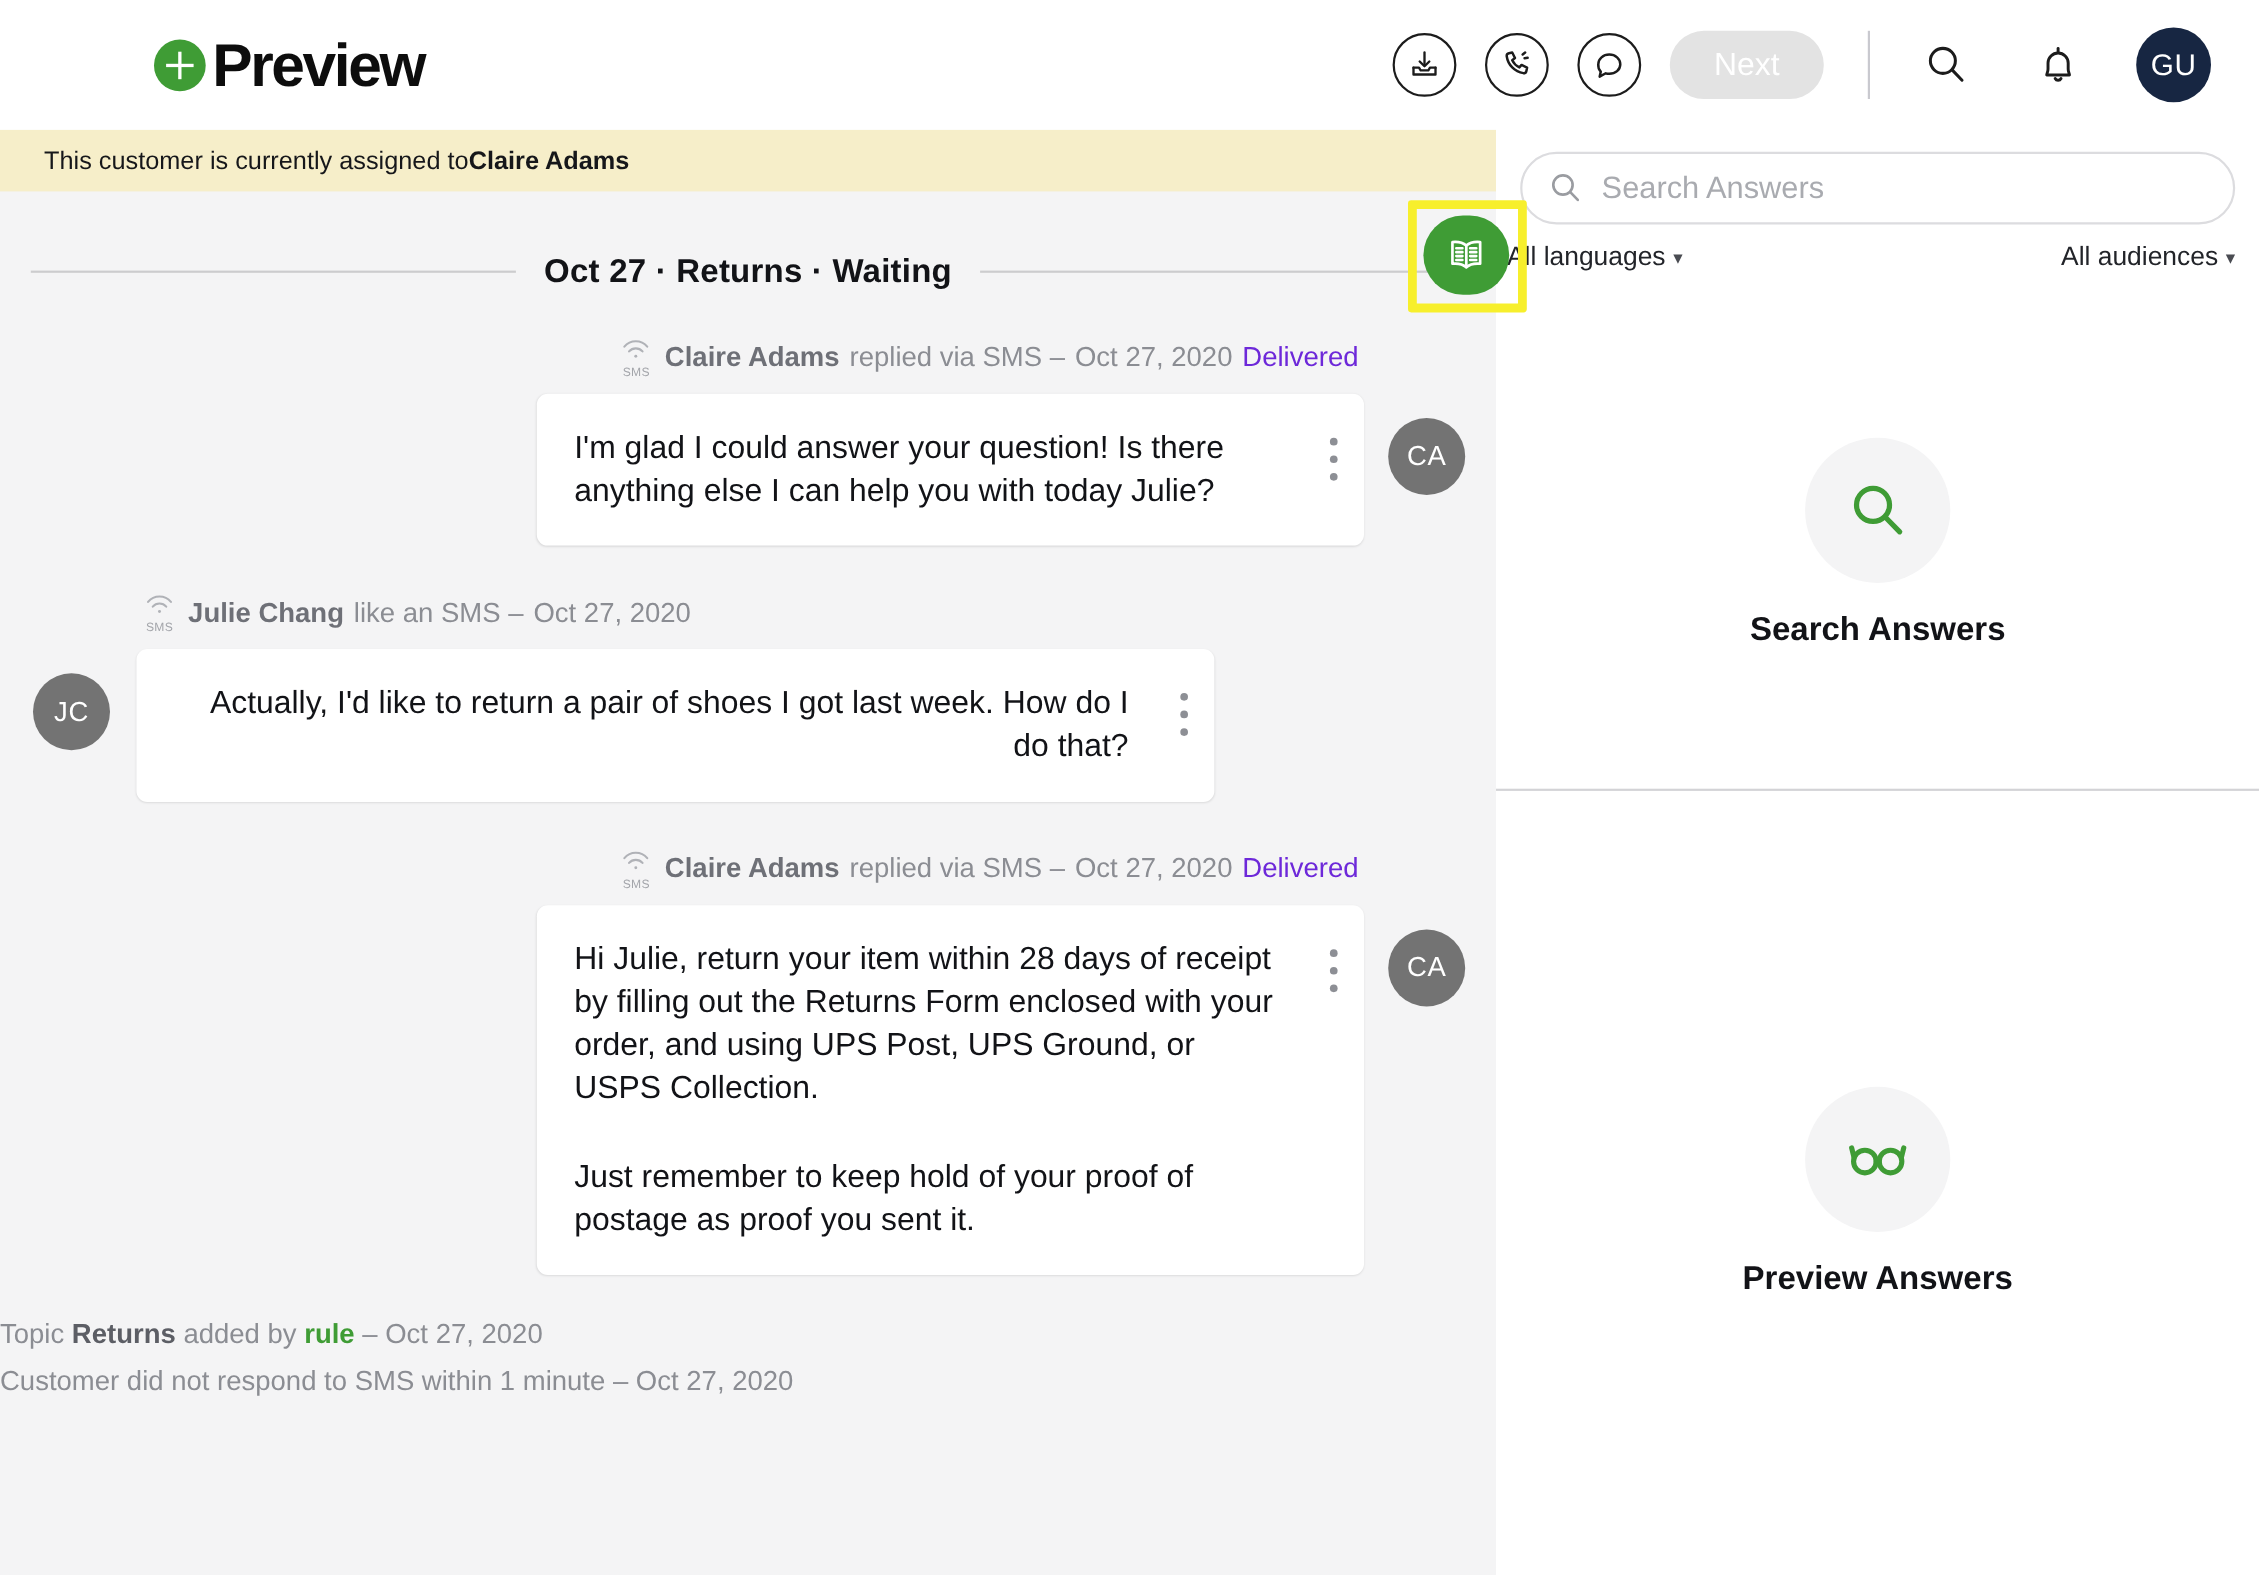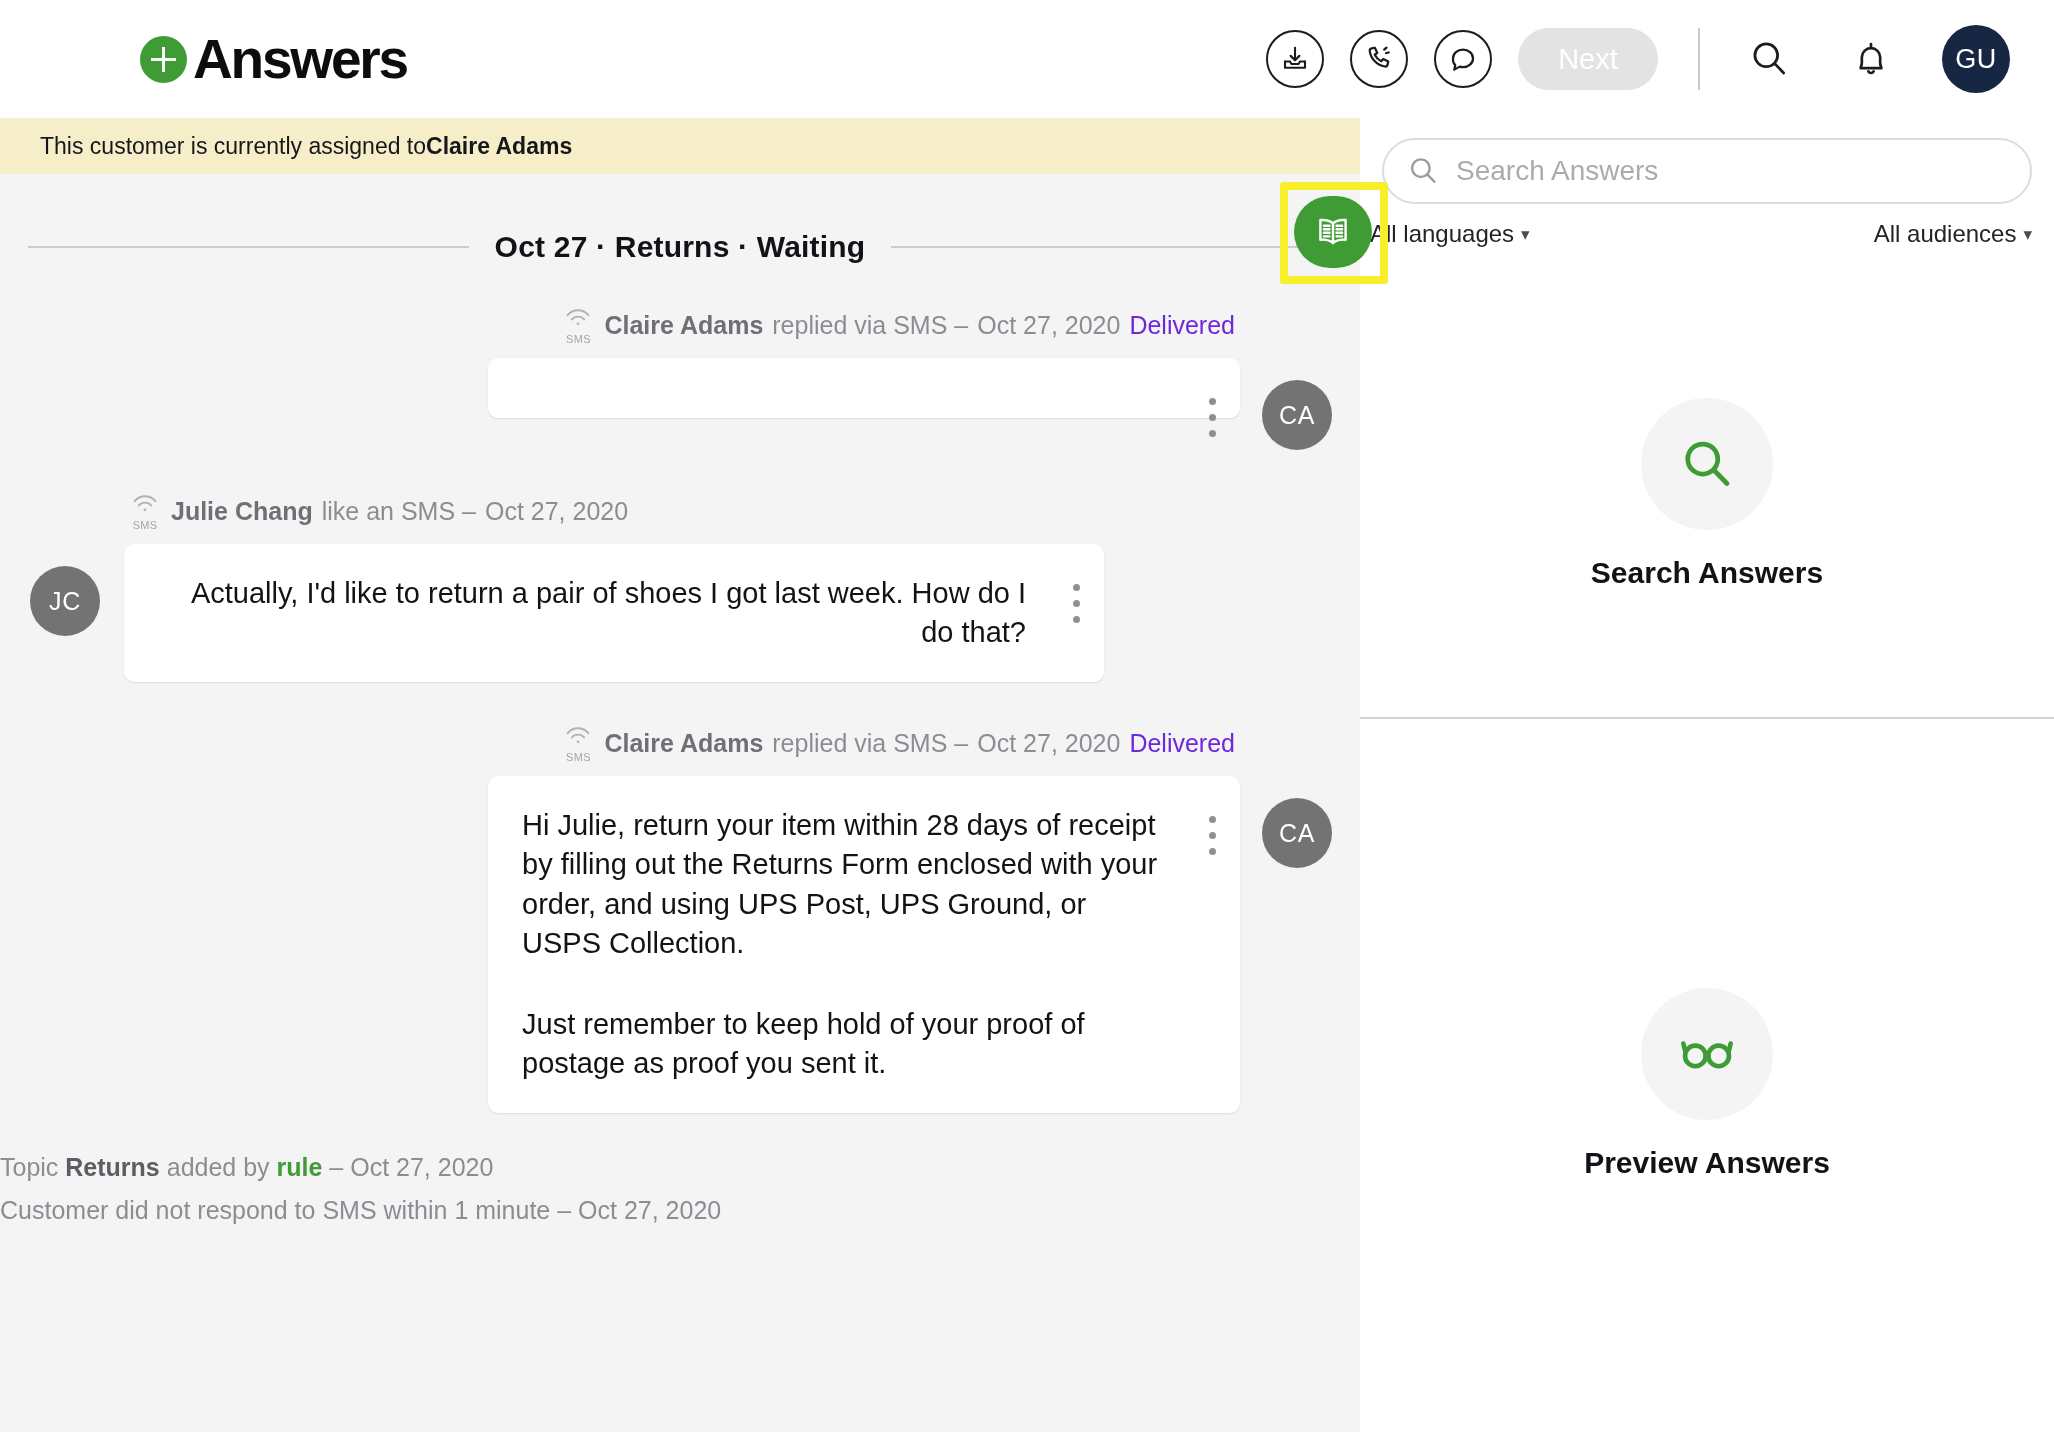--- a/index.html
+++ b/index.html
@@ -190,21 +190,21 @@
   }
 </style>
 </head>
 <body>
 
 <div id="app">
 
   <div class="topbar">
     <div class="logo-wrap">
       <span class="logo-mark"></span>
-      <span class="logo-text">Answers</span>
+      <span class="logo-text">Preview</span>
     </div>
 
     <div class="topbar-right">
 
       <div class="circ-btn">
         <svg width="30" height="30" viewBox="0 0 24 24" fill="none" stroke="#1c1c1c" stroke-width="1.7" stroke-linecap="round" stroke-linejoin="round">
           <path d="M12 3v9"></path>
             <path d="M8.5 9.5 12 13l3.5-3.5"></path>
           <path d="M4 14v5h16v-5"></path>
             <path d="M4 14h4l1.2 2h5.6l1.2-2h4"></path>
@@ -270,20 +270,21 @@
         </svg>
         <span class="sms-label">SMS</span>
       </span>
       <b>Claire Adams</b>
         <span> replied via SMS – </span>
         <span>Oct 27, 2020</span>
       <span class="delivered">Delivered</span>
     </div>
     <div class="msg-row out">
       <div class="bubble" style="width:752px">
+        <p>I'm glad I could answer your question! Is there anything else I can help you with today Julie?</p>
         <span class="kebab">
             <i></i>
             <i></i>
             <i></i>
           </span>
       </div>
       <div class="msg-avatar">CA</div>
     </div>
 
     <div class="meta left">

